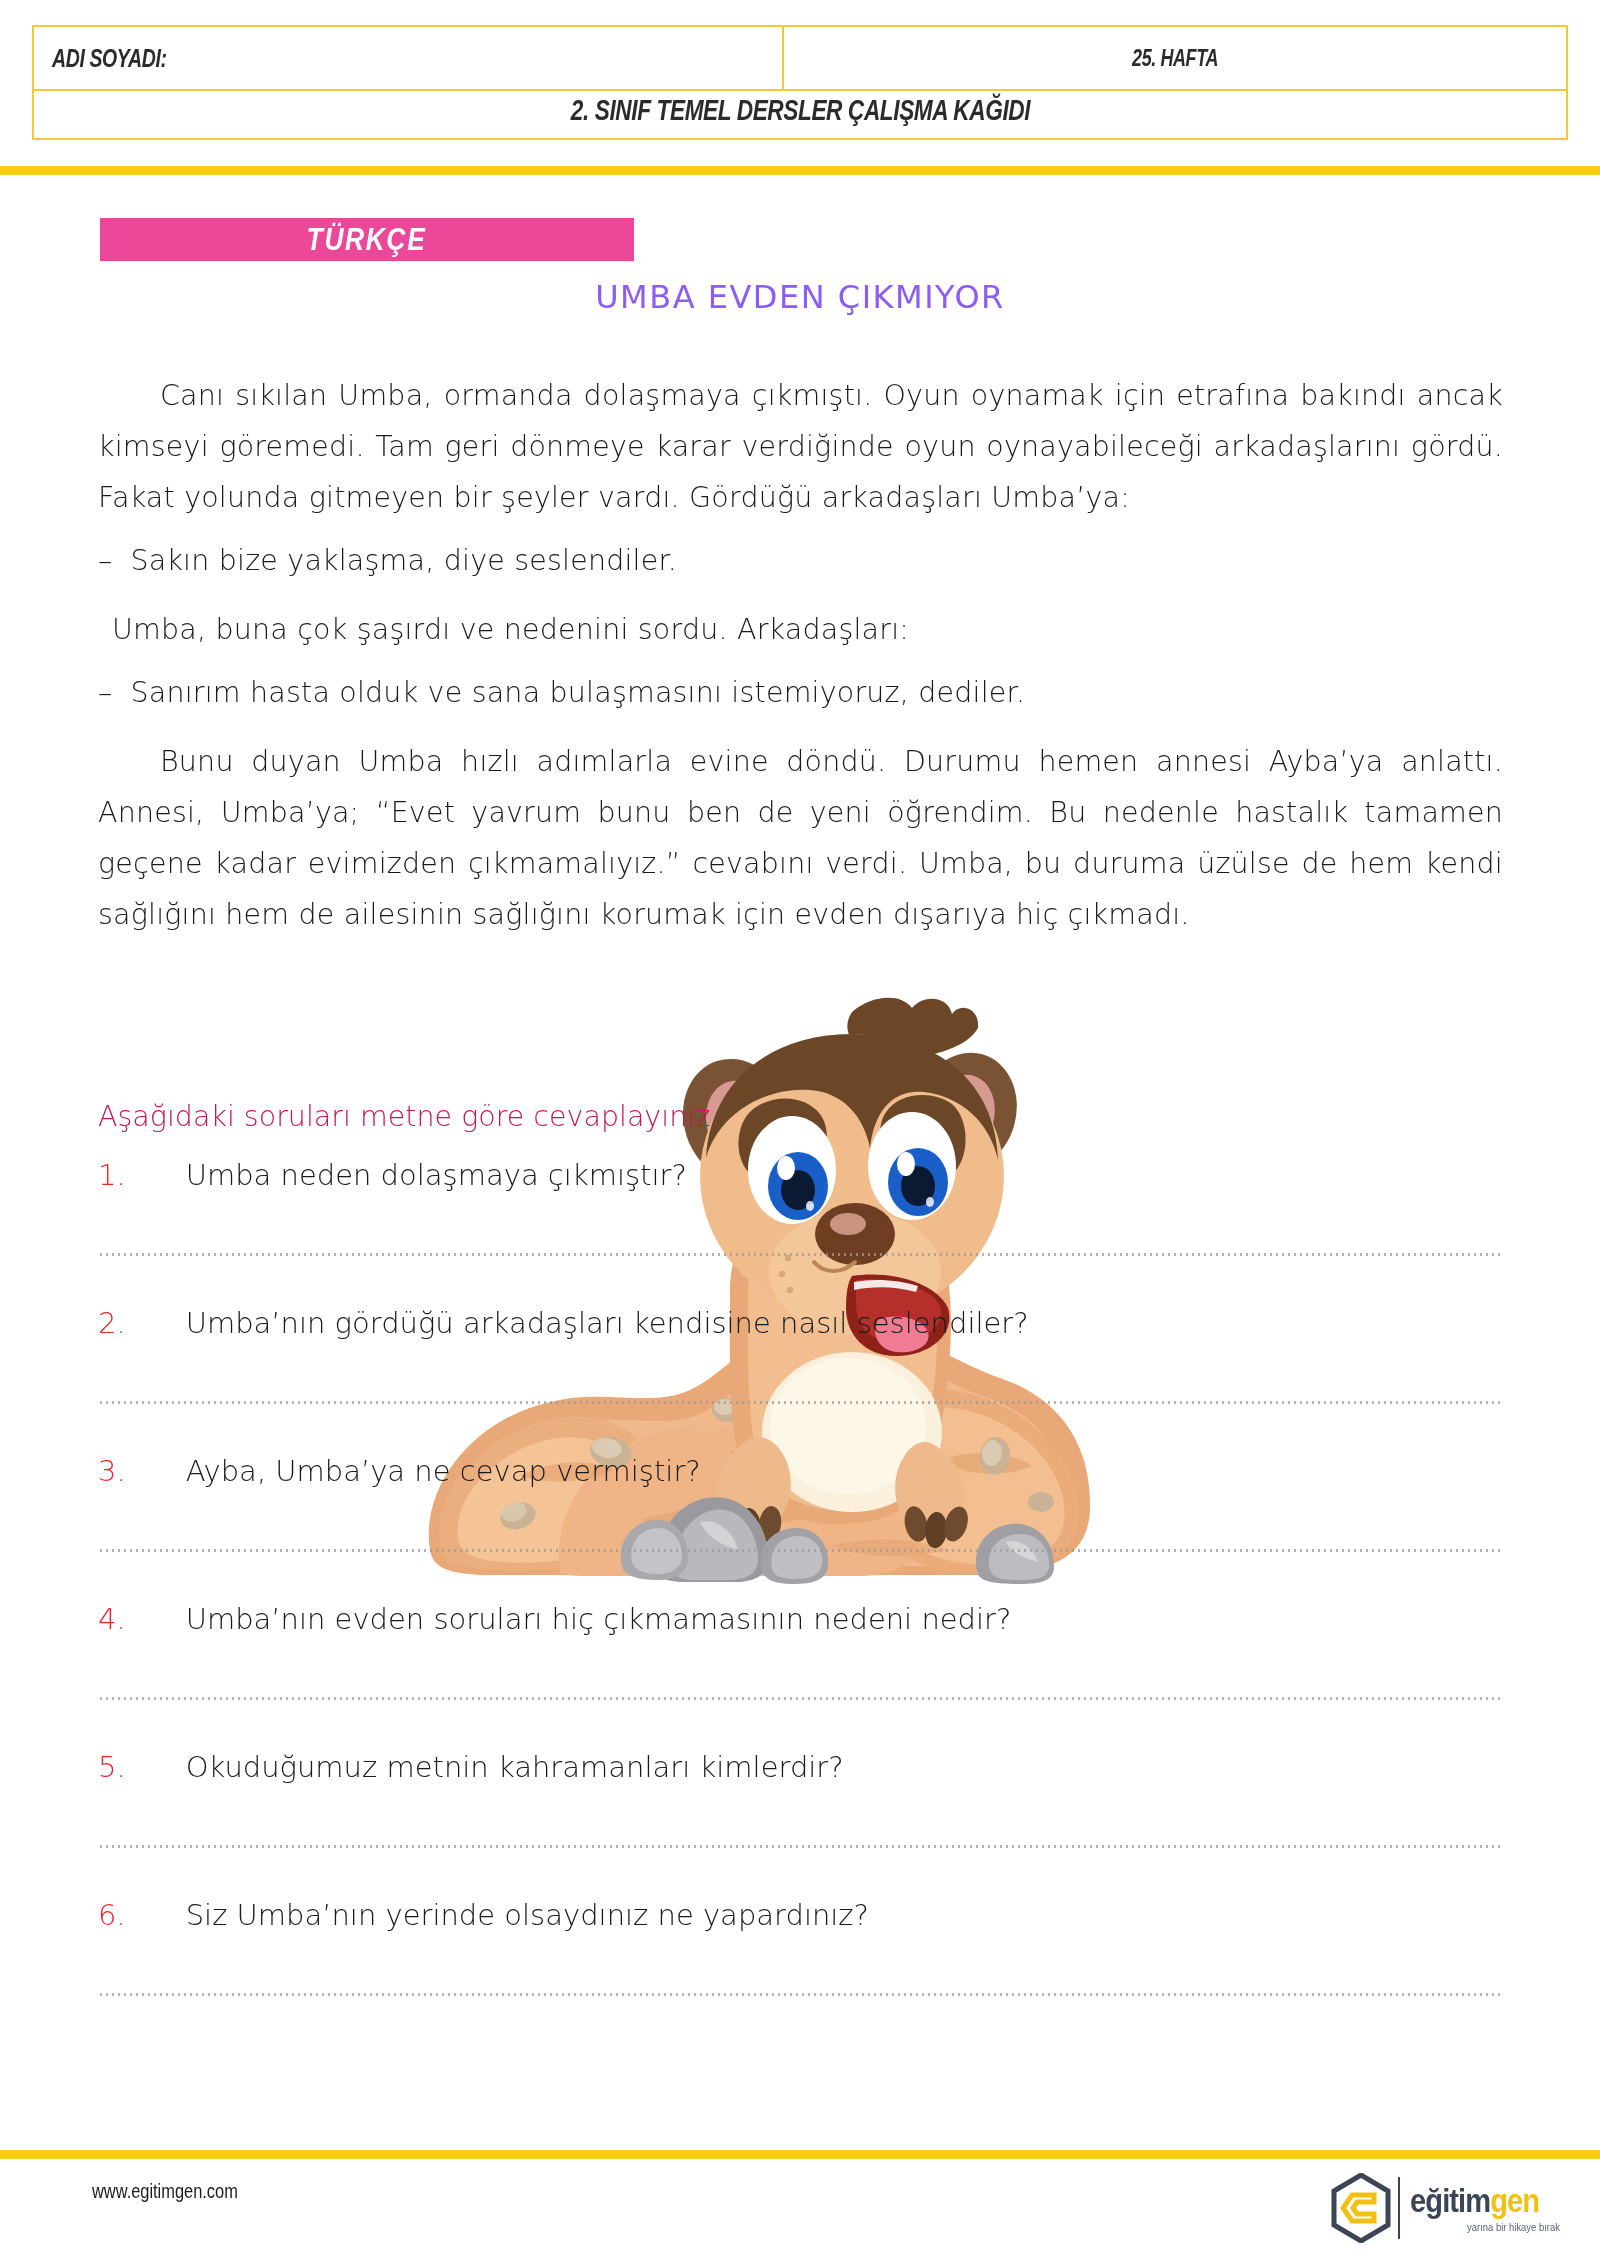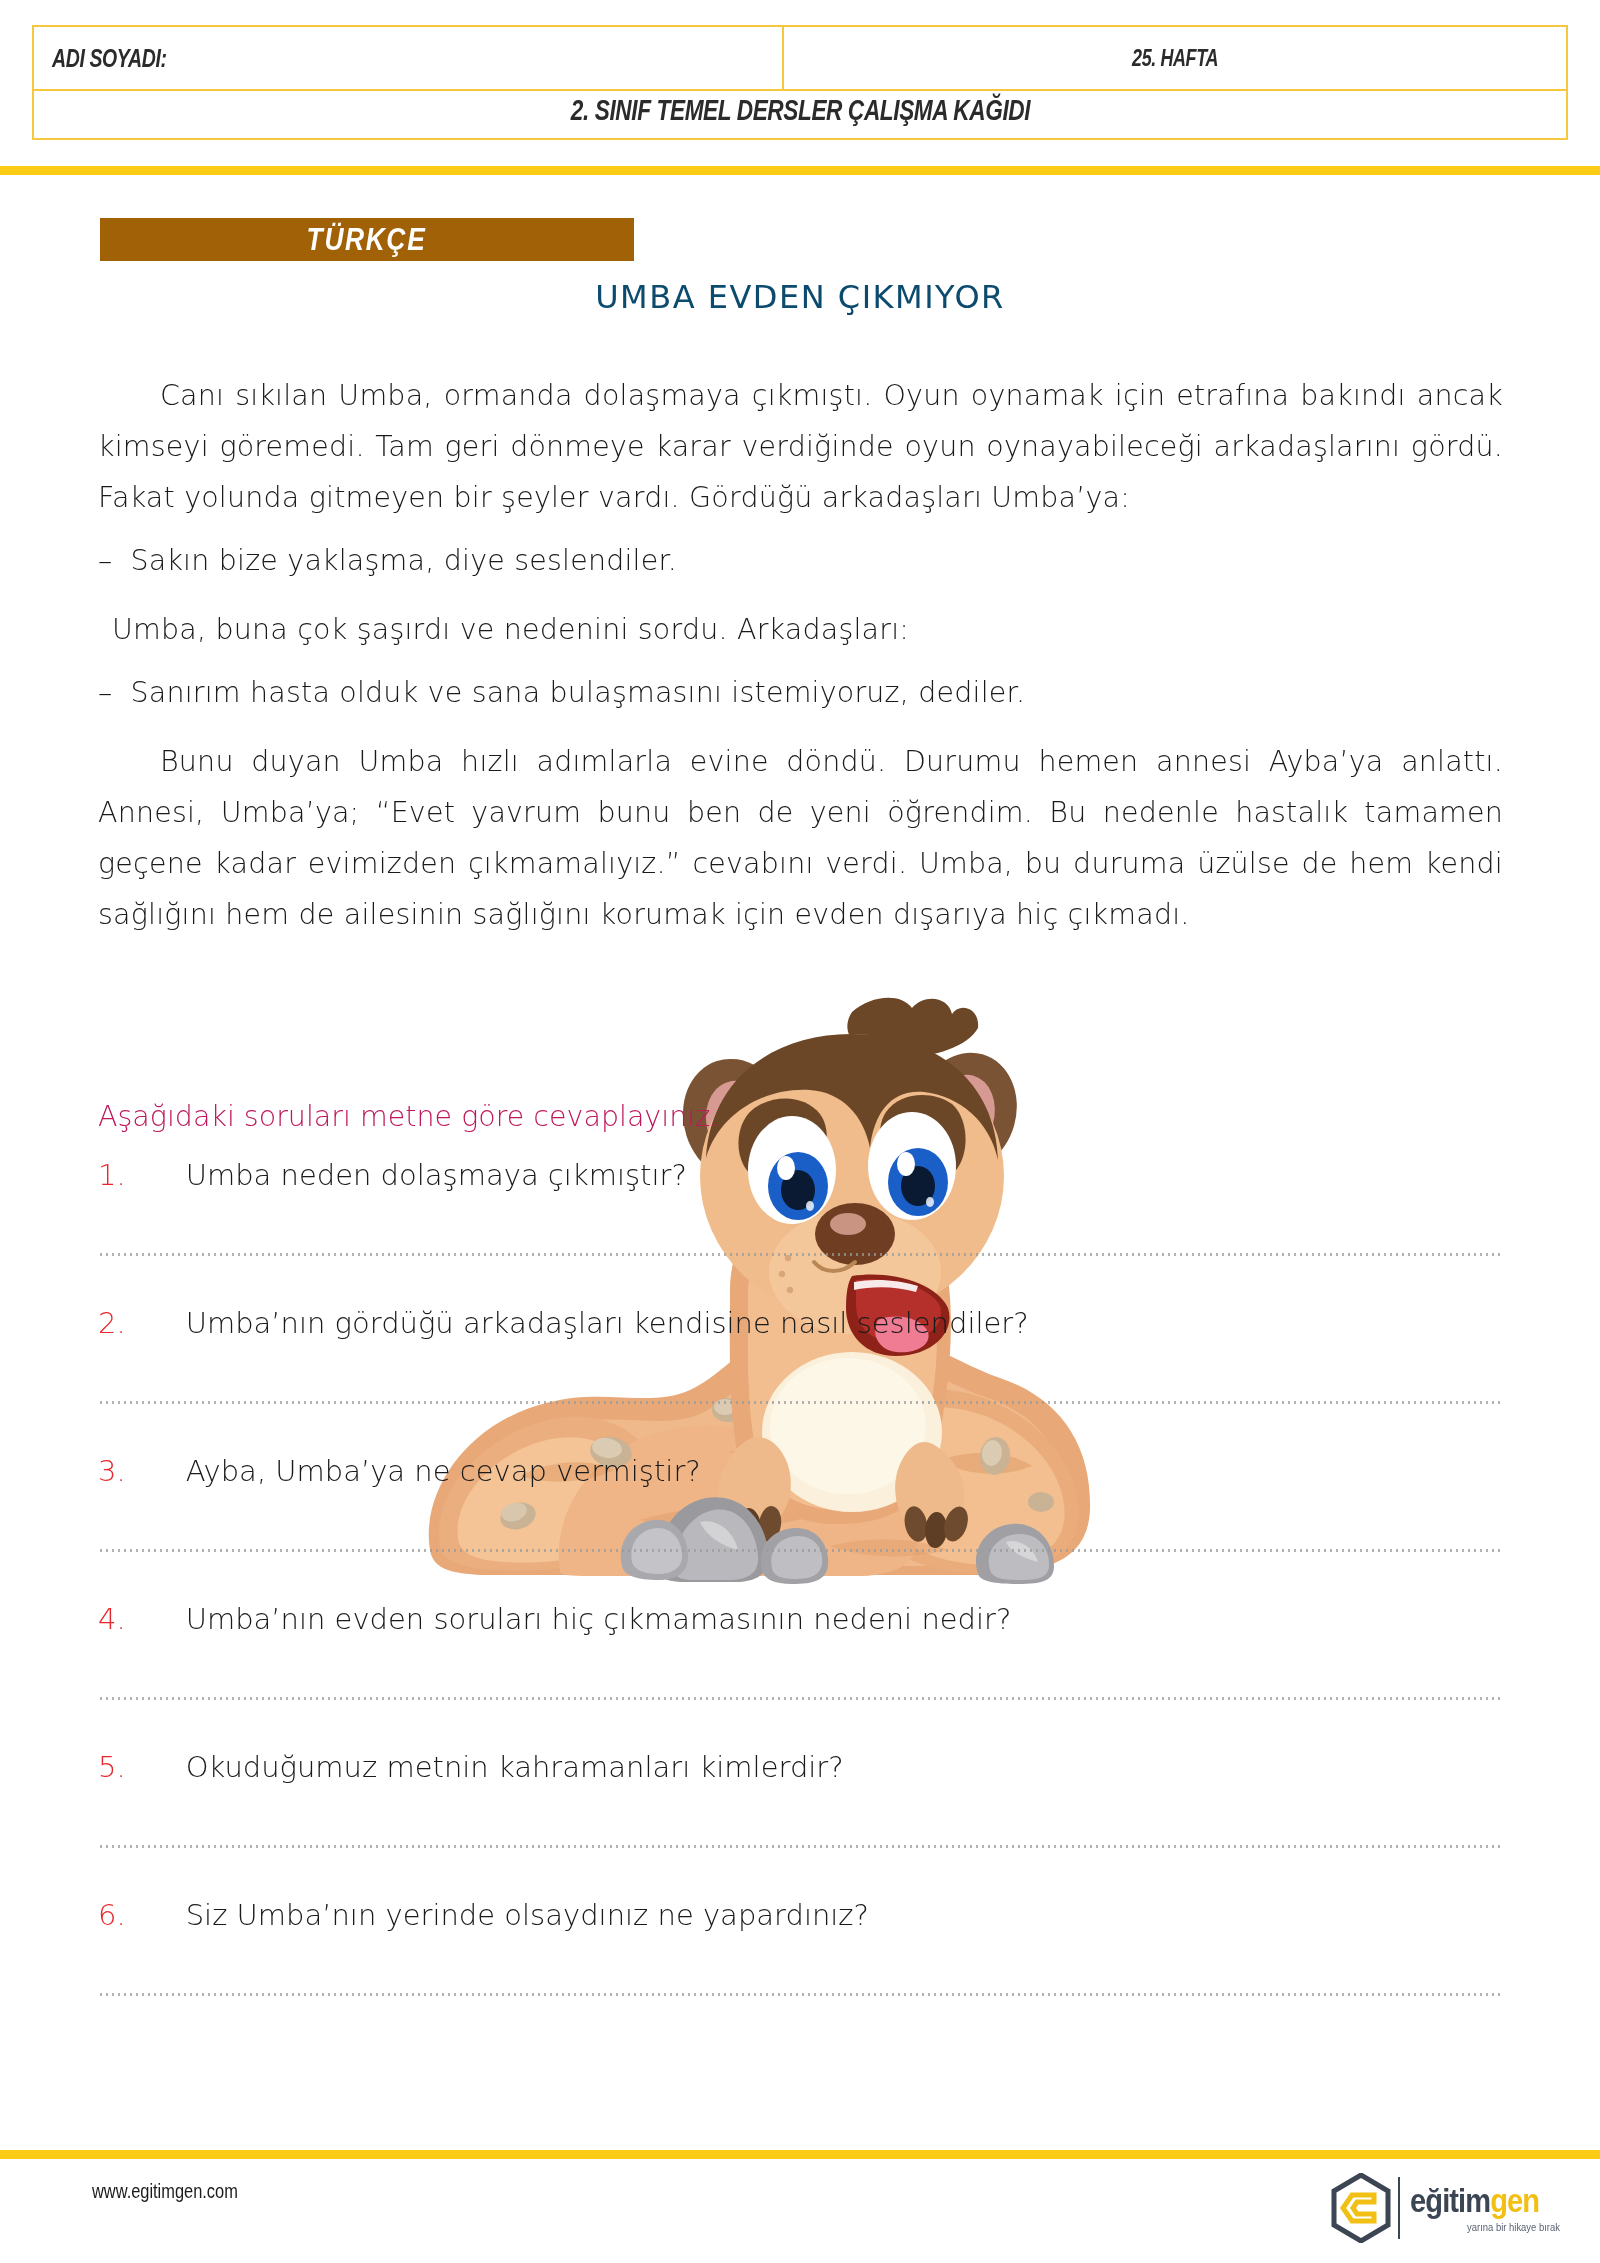--- a/index.html
+++ b/index.html
@@ -84,21 +84,21 @@
     background: #FBCB16;
   }
 
   
   .subject-badge {
     position: absolute;
     left: 100px;
     top: 218px;
     width: 534px;
     height: 43px;
-    background: #a16207;
+    background: #ec4899;
     display: flex;
     align-items: center;
     justify-content: center;
   }
   .subject-badge span {
     font-family: "Liberation Sans Narrow", "Liberation Sans", sans-serif;
     font-weight: bold;
     font-style: italic;
     font-size: 31px;
     color: #ffffff;
@@ -109,21 +109,21 @@
   
   .sheet-title {
     position: absolute;
     left: 0;
     top: 278px;
     width: 1600px;
     text-align: center;
     font-family: "DejaVu Sans", sans-serif;
     font-size: 32px;
     font-weight: 400;
-    color: #0c4a6e;
+    color: #8b5cf6;
     letter-spacing: 1.5px;
   }
 
   
   .passage {
     position: absolute;
     left: 98px;
     top: 370px;
     width: 1405px;
     font-family: "DejaVu Sans", sans-serif;

